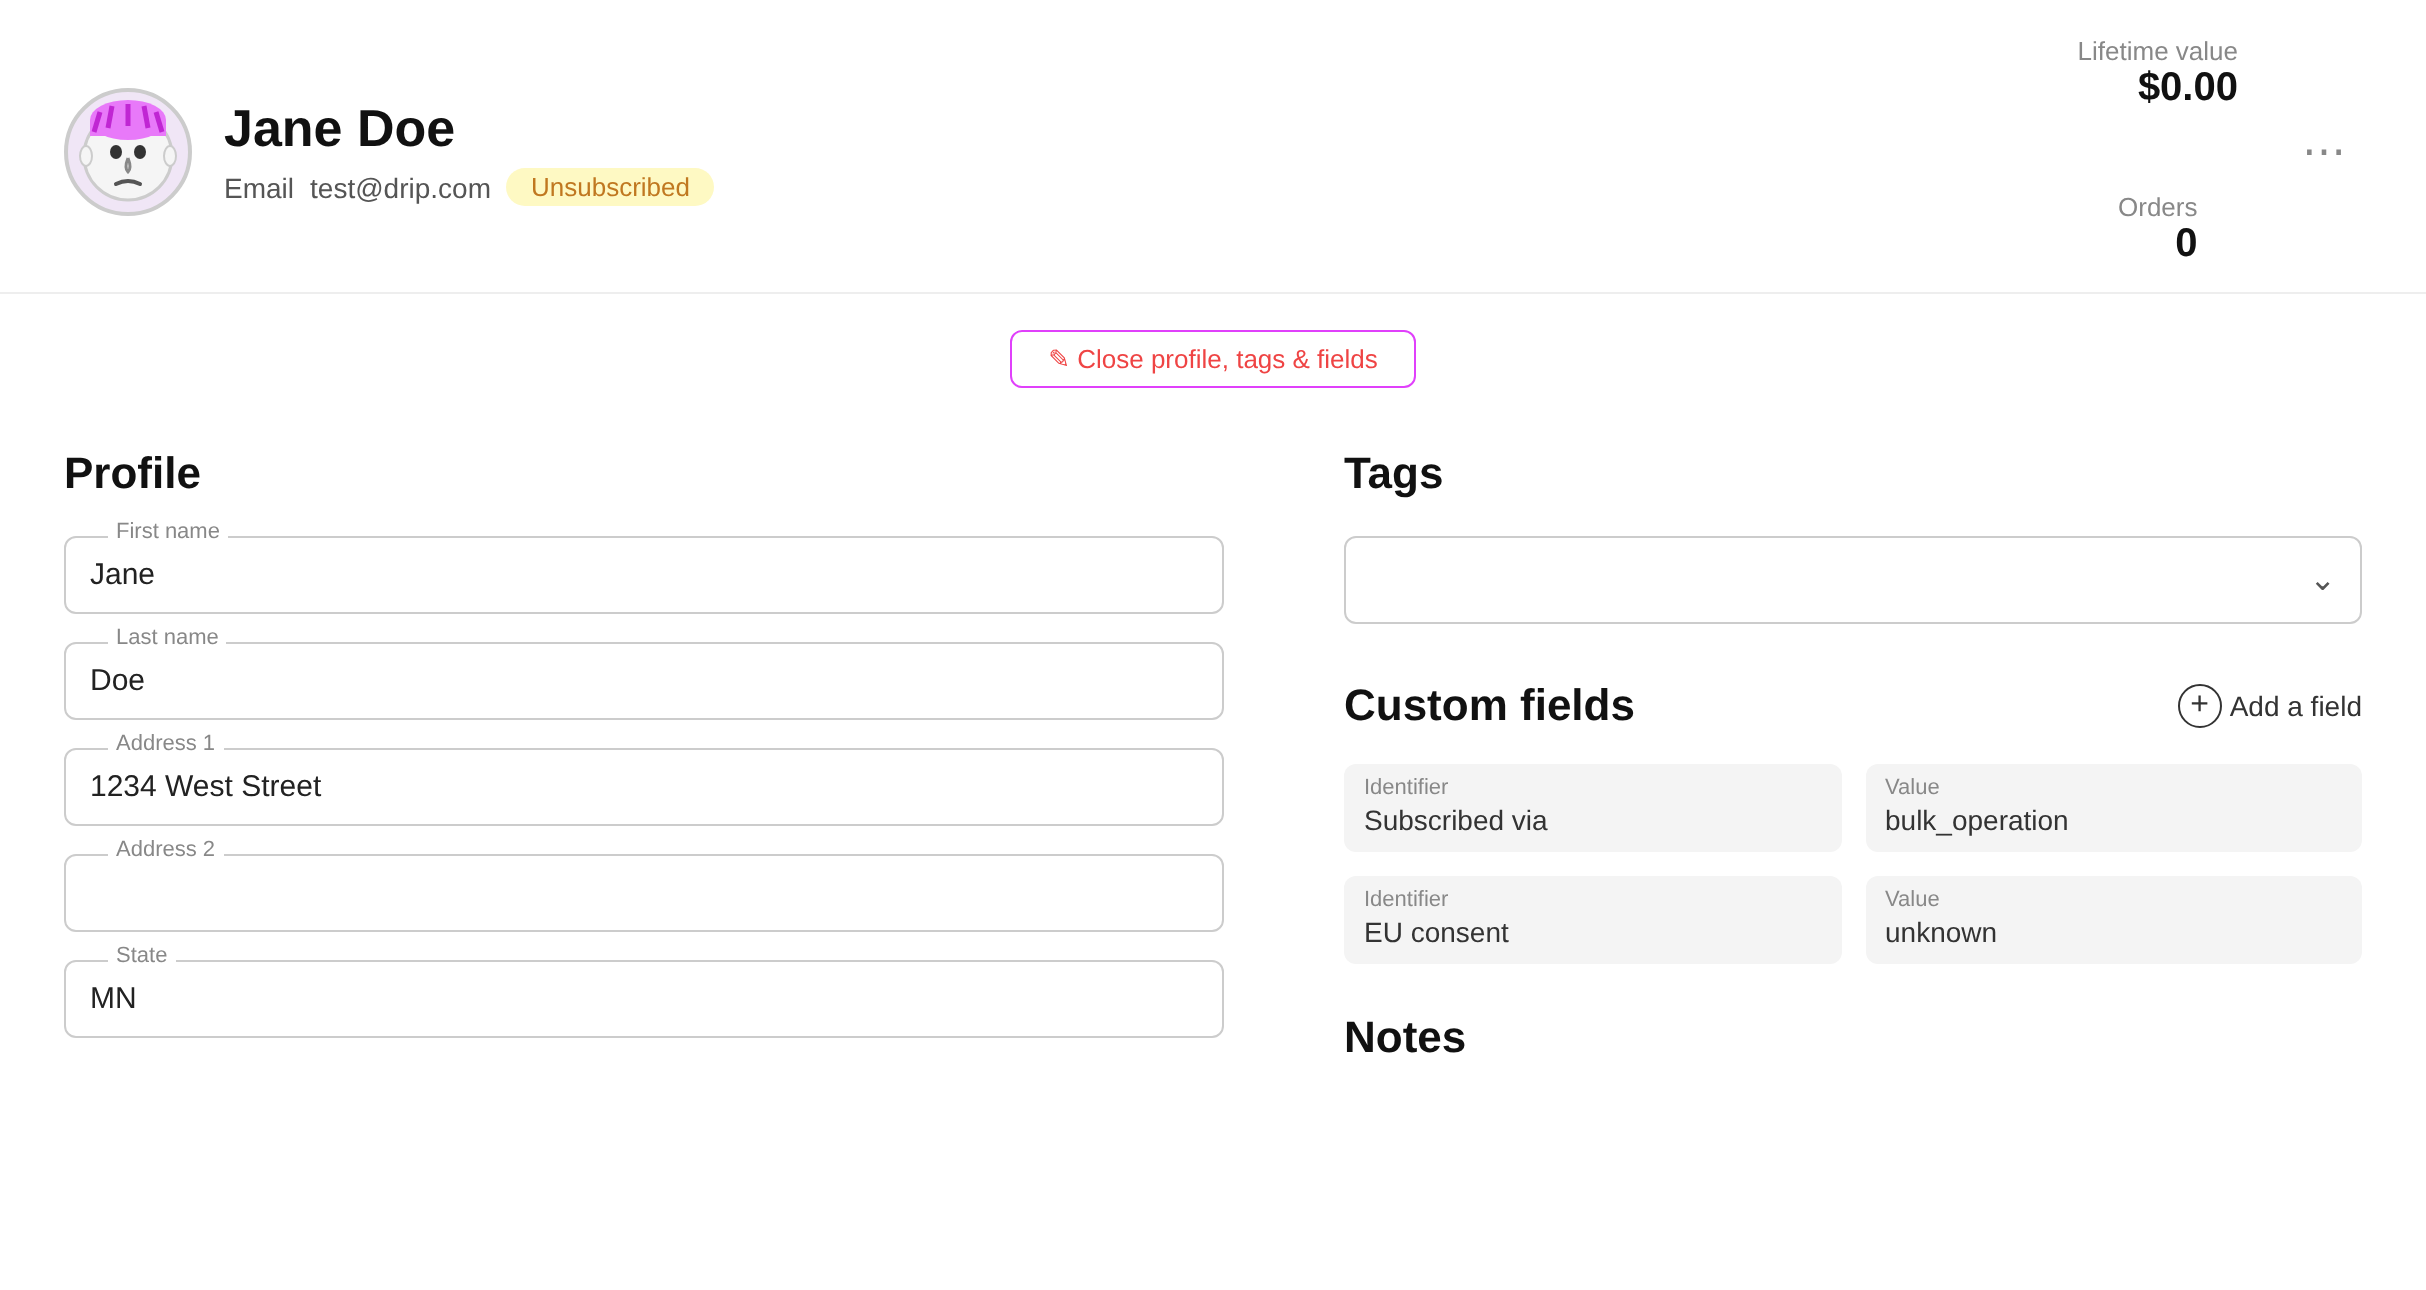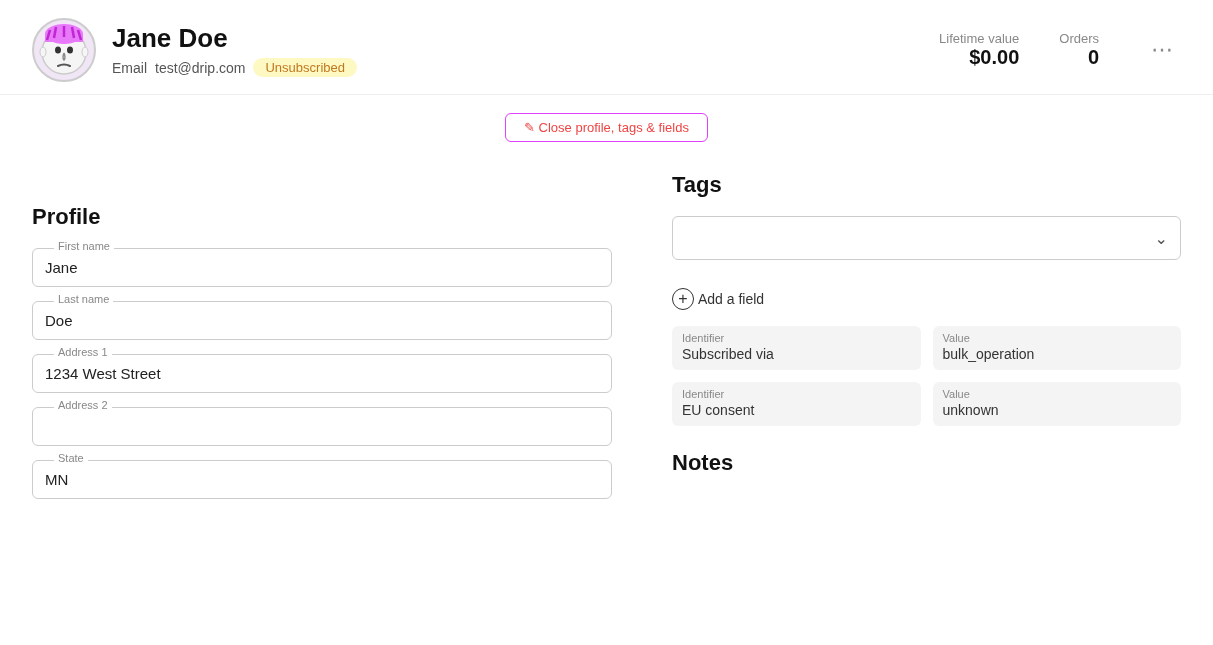--- a/index.html
+++ b/index.html
@@ -28,21 +28,21 @@
     .user-email-row { display: flex; align-items: center; gap: 8px; margin-top: 4px; }
     .email-label { color: #555; font-size: 14px; }
     .email-value { color: #555; font-size: 14px; }
     .badge-unsubscribed {
       background: #fef9c3; color: #c07820;
       border-radius: 20px; padding: 2px 12px;
       font-size: 13px; font-weight: 500;
     }
 
     .header-stats {
-      display: flex; align-items: center; gap: 40px; margin-right: 28px;
+      display: flex; align-items: center; gap: 40px; margin-right: 8px; flex-direction: column;
     }
     .stat-block { text-align: left; }
     .stat-label { font-size: 13px; color: #888; }
     .stat-value { font-size: 20px; font-weight: 600; color: #111; text-align: right; }
     .more-btn {
       background: none; border: none; cursor: pointer;
       font-size: 22px; color: #888; padding: 4px 8px;
     }
 
     .close-bar {
@@ -59,21 +59,21 @@
       cursor: pointer;
       display: flex; align-items: center; gap: 6px;
     }
 
     .main-content {
       display: flex;
       padding: 20px 32px 0 32px;
       gap: 60px;
     }
 
-    .left-col { flex: 0 0 580px; max-width: 580px; margin-top: 32px; }
+    .left-col { flex: 0 0 580px; max-width: 580px; }
     .right-col { flex: 1; }
 
     .section-title {
       font-size: 22px; font-weight: 700; color: #111;
       margin-bottom: 18px;
     }
 
     .field-group {
       position: relative;
       border: 1.5px solid #ccc;
@@ -238,20 +238,21 @@
 
   <div class="right-col">
 
     <div class="section-title">Tags</div>
     <div class="tags-dropdown">
       <span></span>
       <span class="chevron">⌄</span>
     </div>
 
     <div class="custom-fields-header">
+      <div class="section-title" style="margin-bottom:0">Custom fields</div>
       <button class="add-field-btn">
         <span class="add-field-icon">+</span>
         <span>Add a field</span>
       </button>
     </div>
 
     <div class="custom-field-row">
       <div class="cf-box">
         <div class="cf-label">Identifier</div>
         <div class="cf-value">Subscribed via</div>

